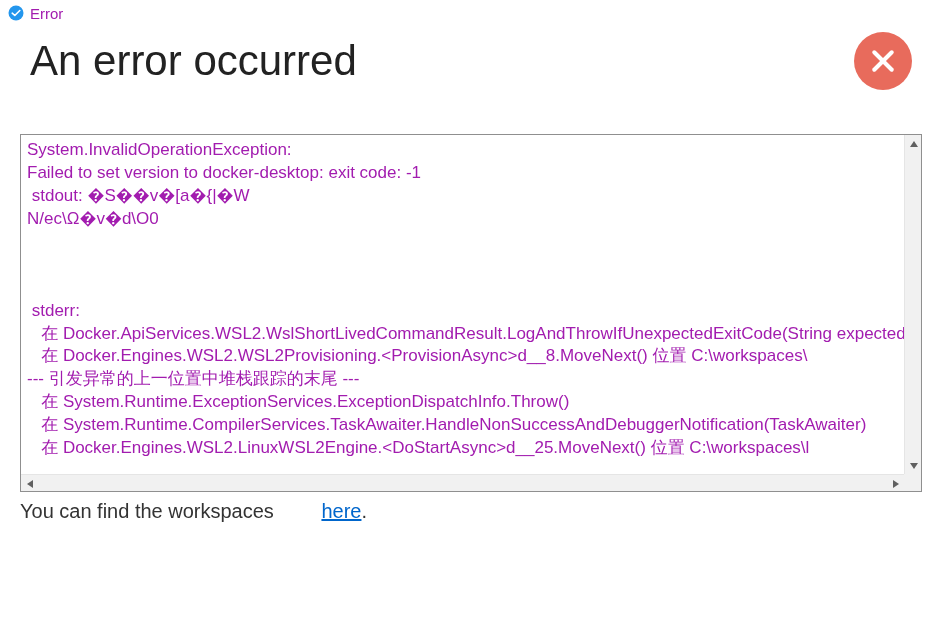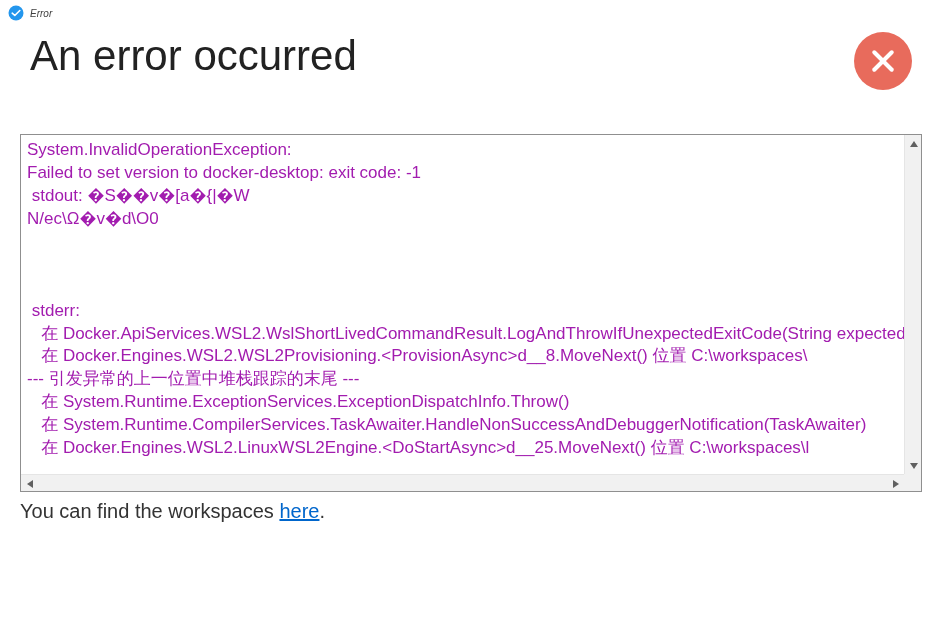--- a/index.html
+++ b/index.html
@@ -23,26 +23,26 @@
       height: 26px;
     }
     .titlebar-icon {
       width: 16px;
       height: 16px;
       display: inline-flex;
       align-items: center;
       justify-content: center;
     }
     .titlebar-text {
-      font-size: 10px;
-      color: #404040;
-      font-style: italic;
+      font-size: 15px;
+      color: #a21caf;
     }
     .header-row {
       display: flex;
+      align-items: center;
       justify-content: space-between;
       padding: 6px 30px 10px 30px;
     }
     .error-title {
       font-size: 42px;
       font-weight: 400;
       color: #222;
     }
     .close-badge {
       width: 58px;
@@ -124,20 +124,21 @@
     }
     .footer-text {
       padding: 8px 20px 0 20px;
       font-size: 20px;
       color: #333;
     }
     .footer-text a {
       color: #0066cc;
       text-decoration: underline;
       cursor: pointer;
+      margin-left: 42px;
     }
   </style>
 </head>
 <body>
 
 <div class="titlebar">
   <span class="titlebar-icon">
     <svg viewBox="0 0 16 16" width="16" height="16">
       <circle cx="8" cy="8" r="7.5" fill="#2396ed"></circle>
       <path d="M4.2 8.2 L6.8 10.5 L11.8 5.5" stroke="#ffffff" stroke-width="1.6" fill="none" stroke-linecap="round" stroke-linejoin="round"></path>

